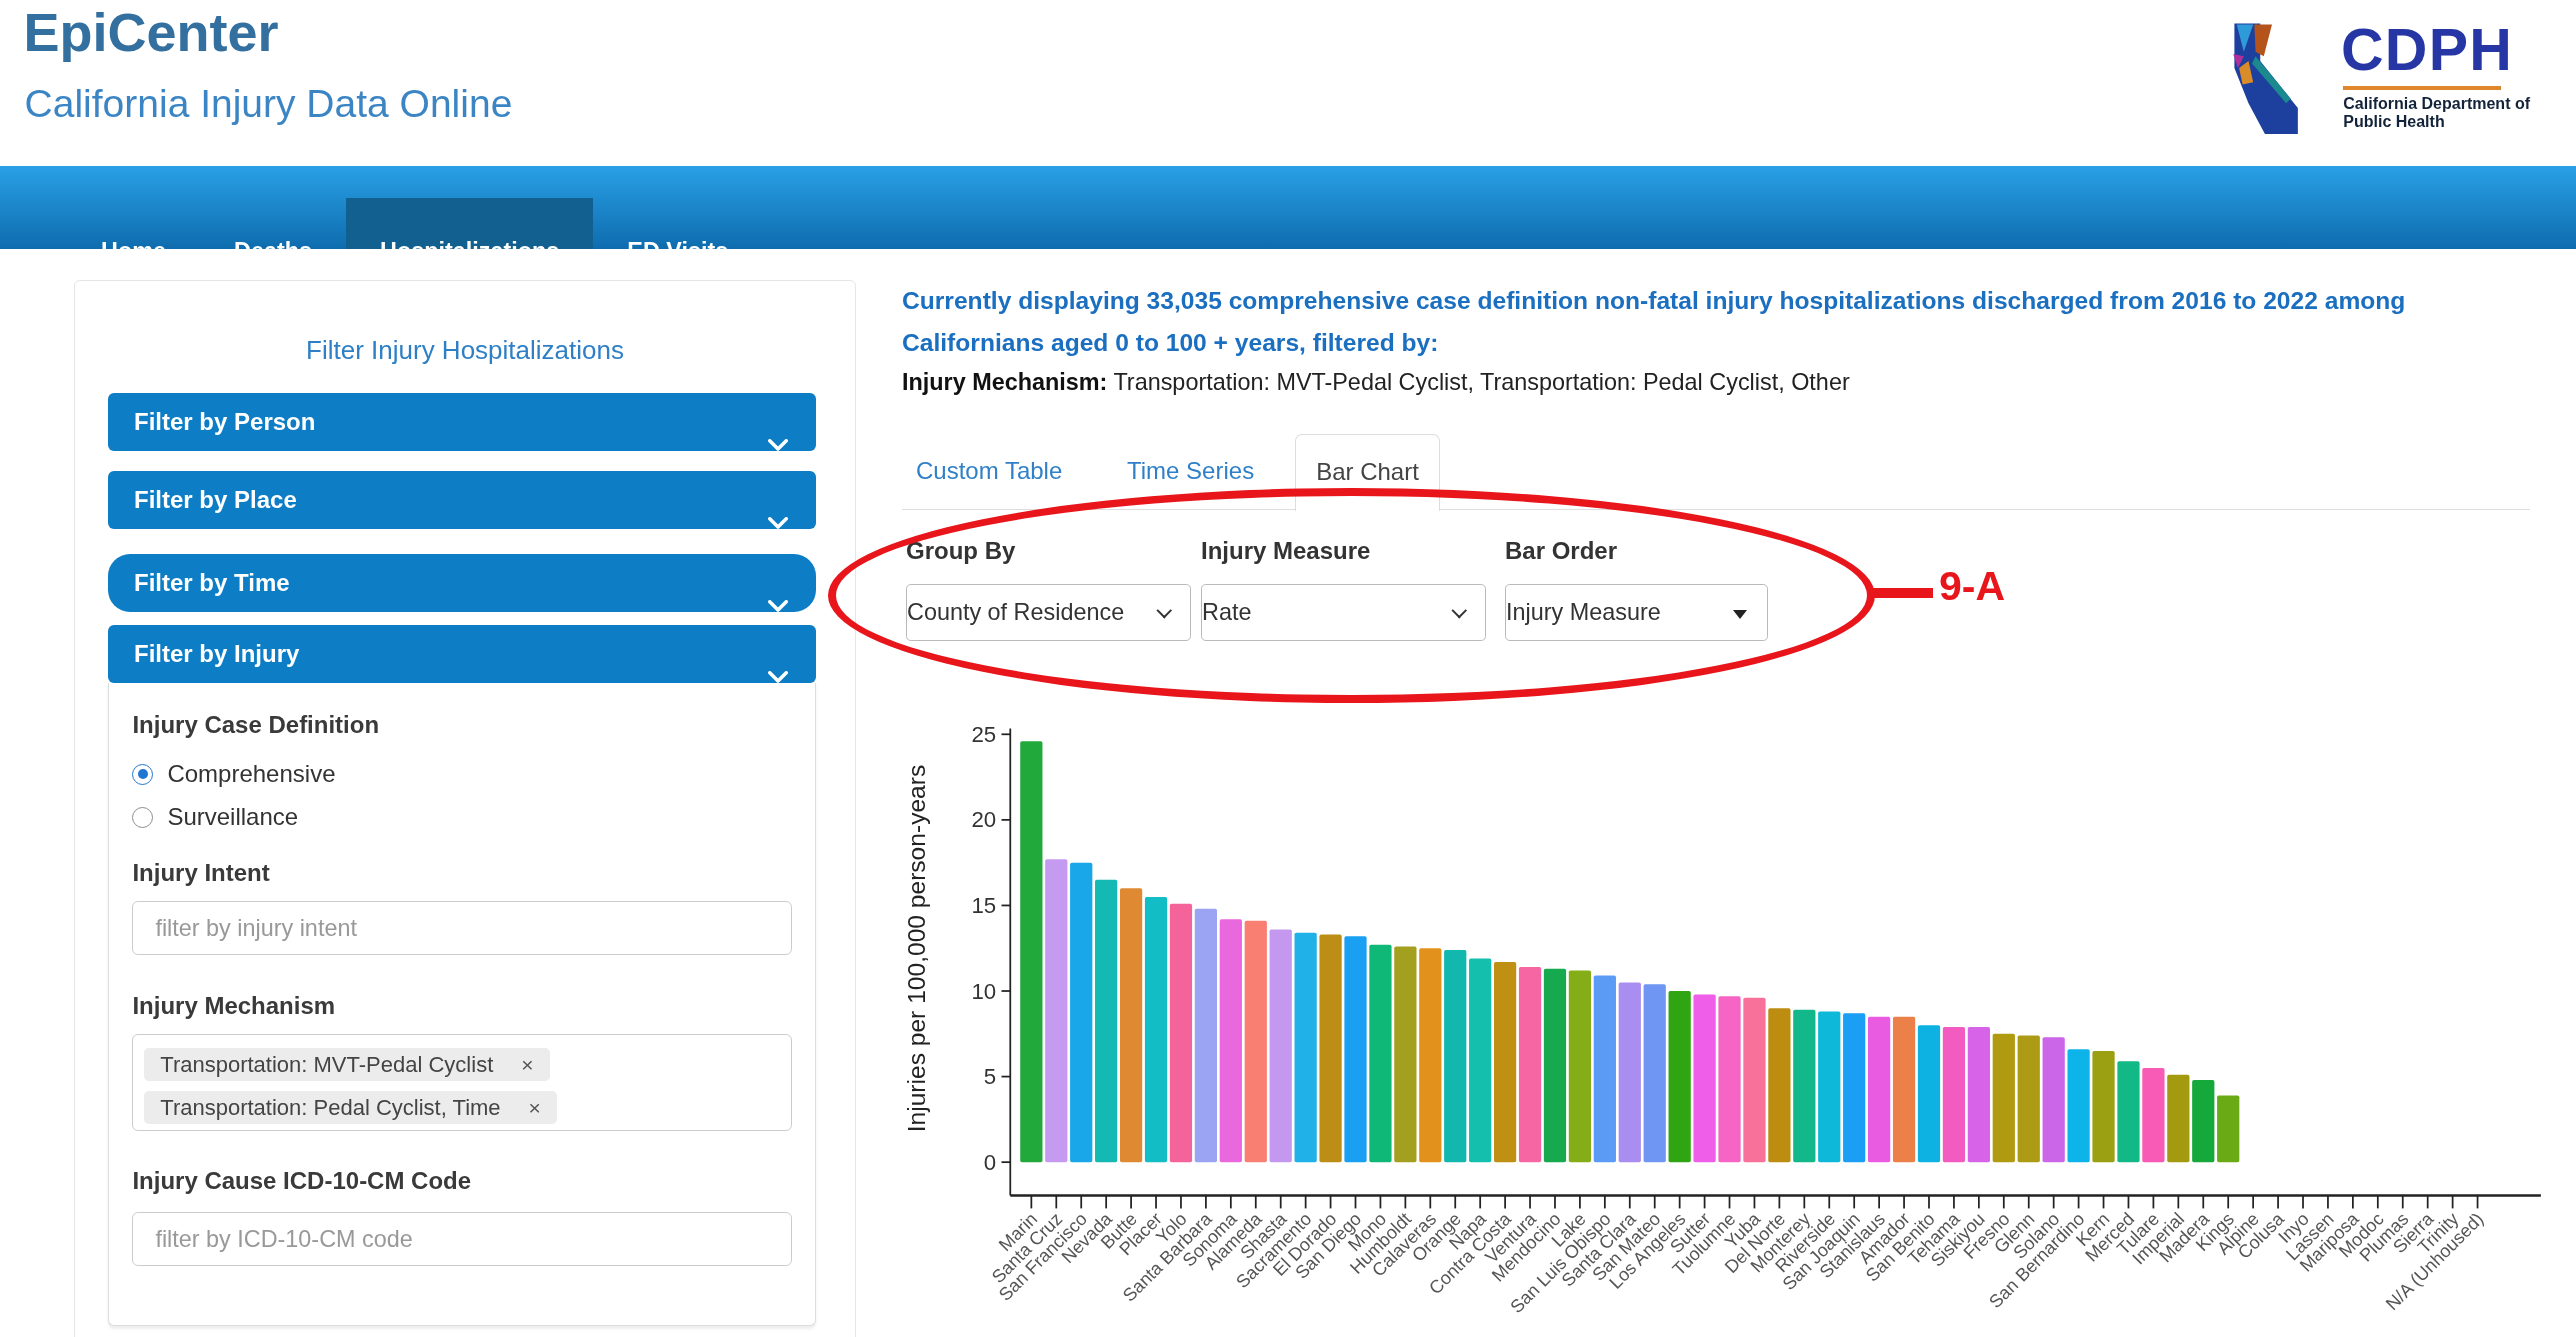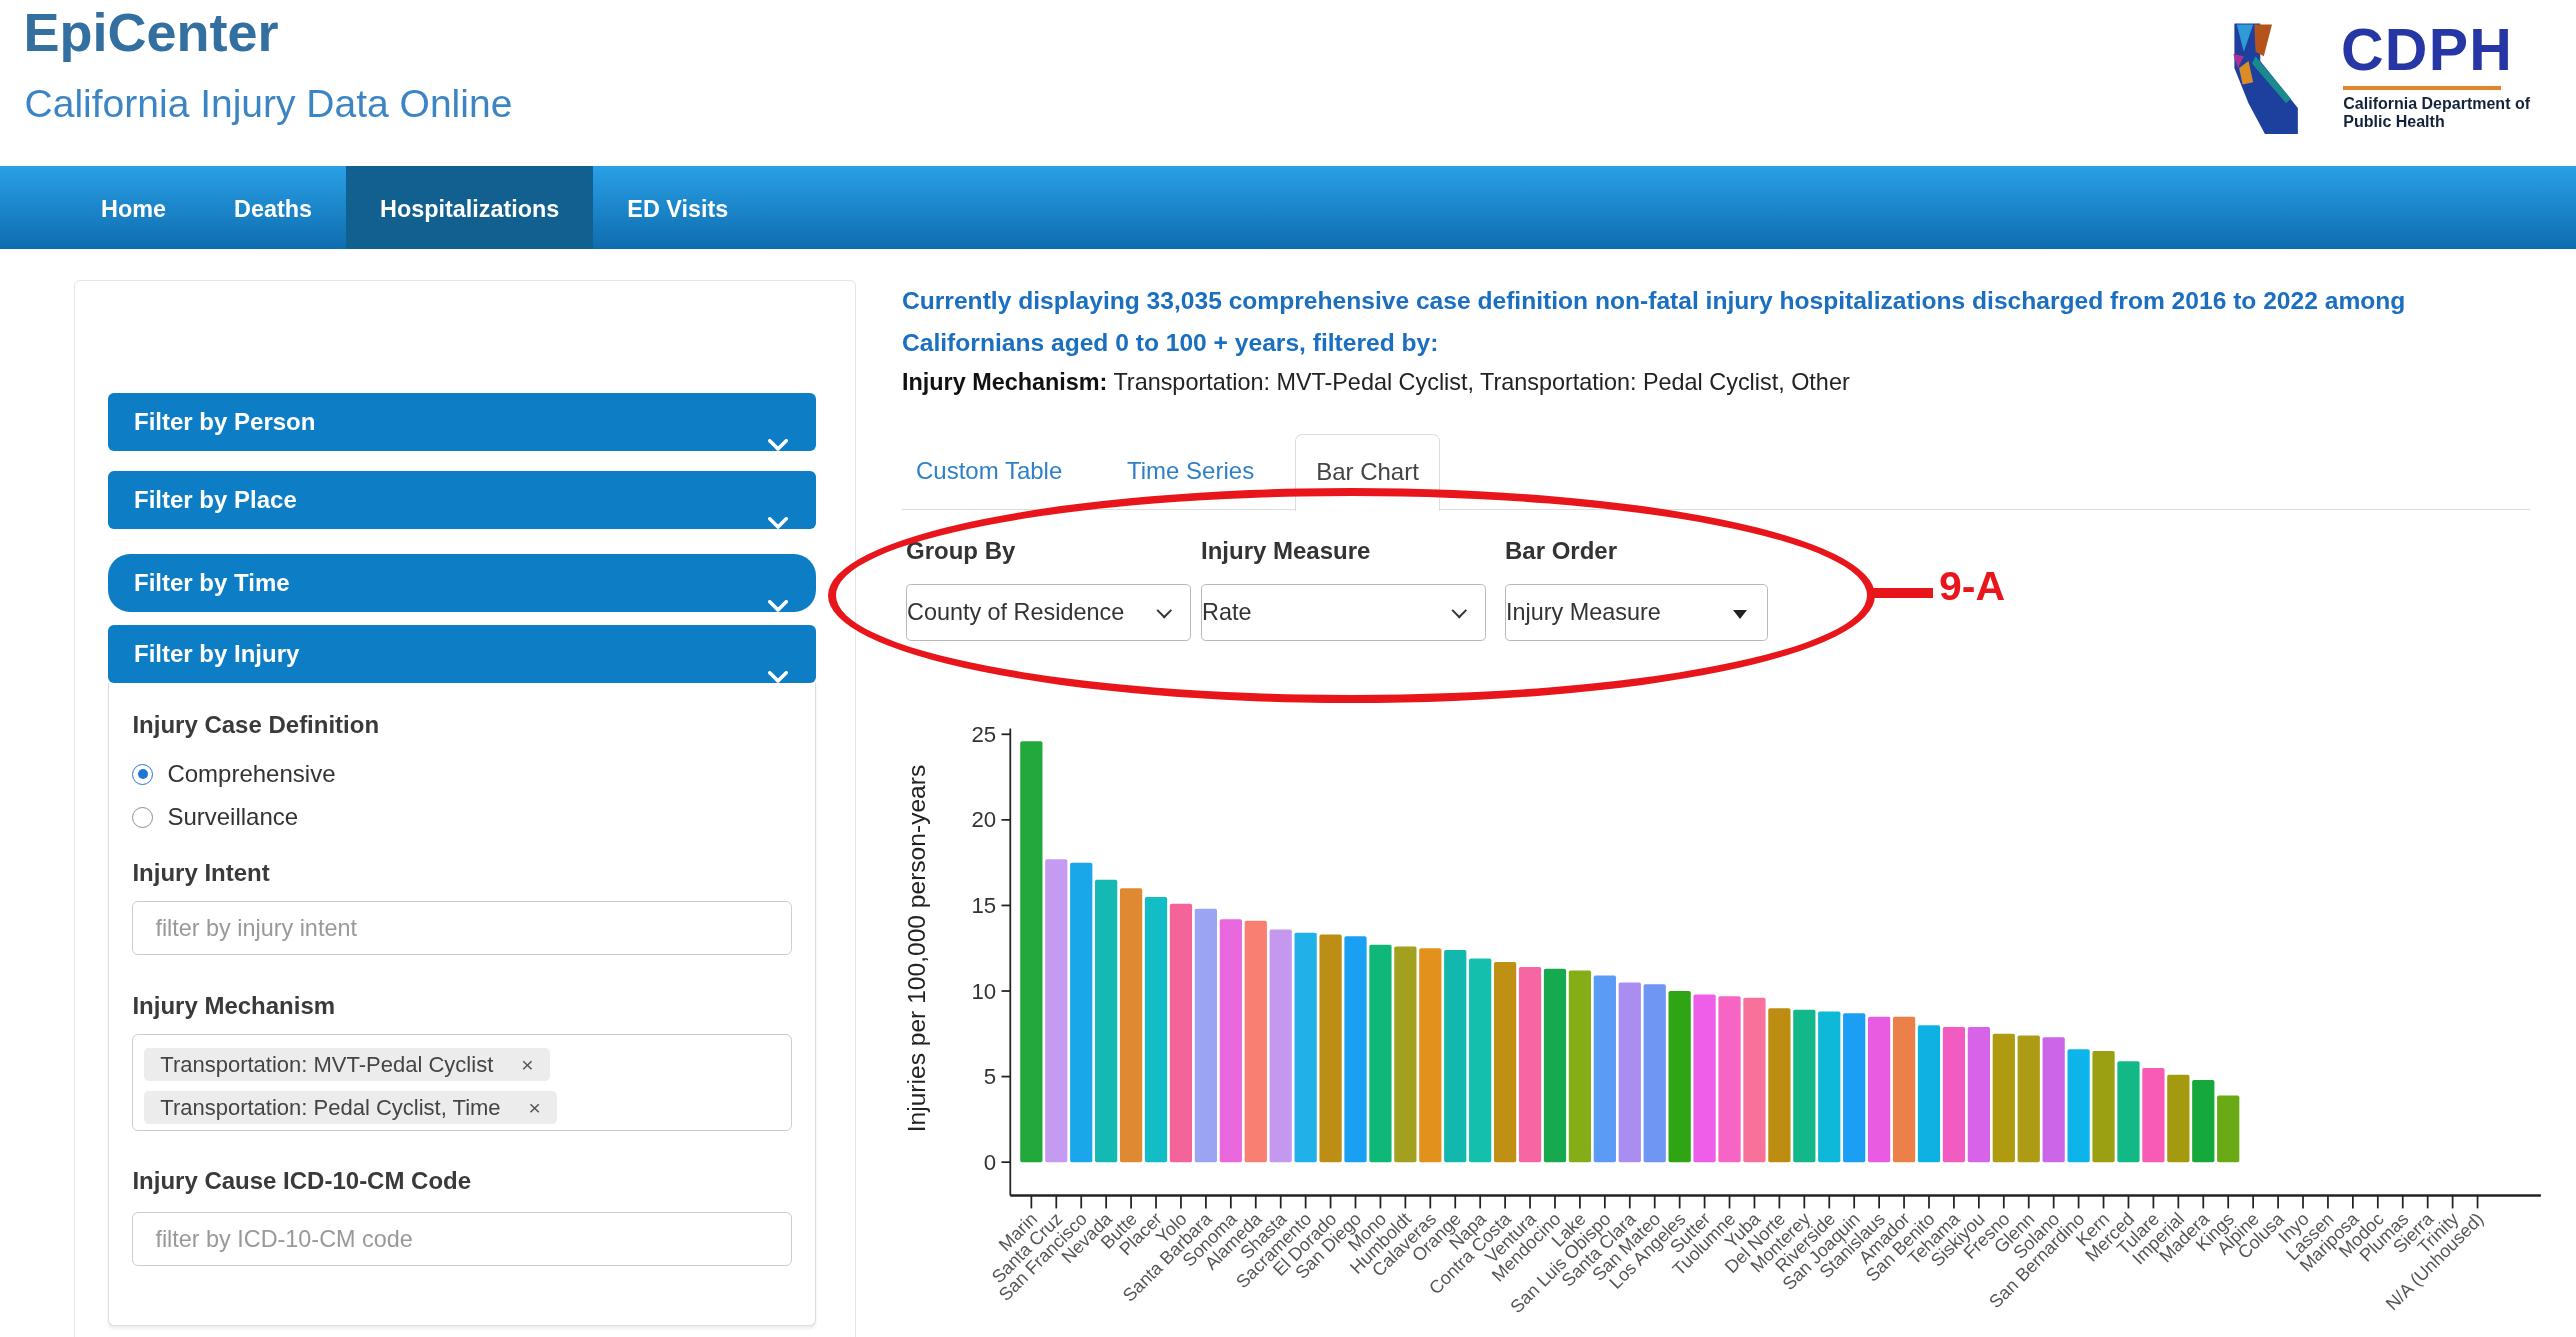--- a/index.html
+++ b/index.html
@@ -11,21 +11,21 @@
   .app-subtitle { position:absolute; left:24.6px; top:82px; font-size:39px; color:#3c85c4; }
 
   .logo { position:absolute; right:46px; top:21px; display:flex; align-items:flex-start; gap:22px; }
   .logo-acronym { font-size:59px; font-weight:bold; color:#2636a4; letter-spacing:1.2px; line-height:59px; }
   .logo-rule { width:158px; height:4.1px; background:#e0862c; margin:5.9px 0 4.7px 2.3px; }
   .logo-org { font-size:16px; line-height:18px; font-weight:bold; color:#13233a; padding-left:2.3px; }
 
   
   .navbar { position:absolute; left:0; top:166px; width:2576px; height:83px;
             background:linear-gradient(#2aa0e6,#0e6cae); display:flex; align-items:stretch; padding-left:67px; }
-  .nav-item { color:#fff; font-size:23.4px; font-weight:bold; line-height:83px; padding:2px 34px; cursor:pointer; }
+  .nav-item { color:#fff; font-size:23.4px; font-weight:bold; line-height:83px; padding:12px 34px; cursor:pointer;margin-top:32px; }
   .nav-item.active { background:#11608f; }
 
   
   .sidebar { position:absolute; left:74px; top:280px; width:782px; height:1058px;
              background:#fff; border:1.2px solid #e6e6e6; border-radius:5.9px 5.9px 0 0; }
   .sidebar-title { position:absolute; left:0; top:54px; width:100%; text-align:center;
                    font-size:26px; color:#2e7fc6; }
   .accordion { position:absolute; left:33px; width:708px; height:58px; background:#0d7dc6;
                border-radius:5.9px; color:#ffffff; font-size:24px; font-weight:bold; line-height:58px;
                padding-left:26px; cursor:pointer; }
@@ -123,20 +123,21 @@
   </div>
 
   <div class="navbar">
     <div class="nav-item">Home</div>
     <div class="nav-item">Deaths</div>
     <div class="nav-item active">Hospitalizations</div>
     <div class="nav-item">ED Visits</div>
   </div>
 
   <div class="sidebar">
+    <div class="sidebar-title">Filter Injury Hospitalizations</div>
 
     <div class="accordion acc-0">
       <span>Filter by Person</span>
       <span class="chev">
         <svg width="20" height="13" viewBox="0 0 34 22">
             <polyline points="3,3 17,17 31,3" fill="none" stroke="#fff" stroke-width="6" stroke-linecap="round" stroke-linejoin="round"></polyline>
           </svg>
       </span>
     </div>
     <div class="accordion acc-1">

